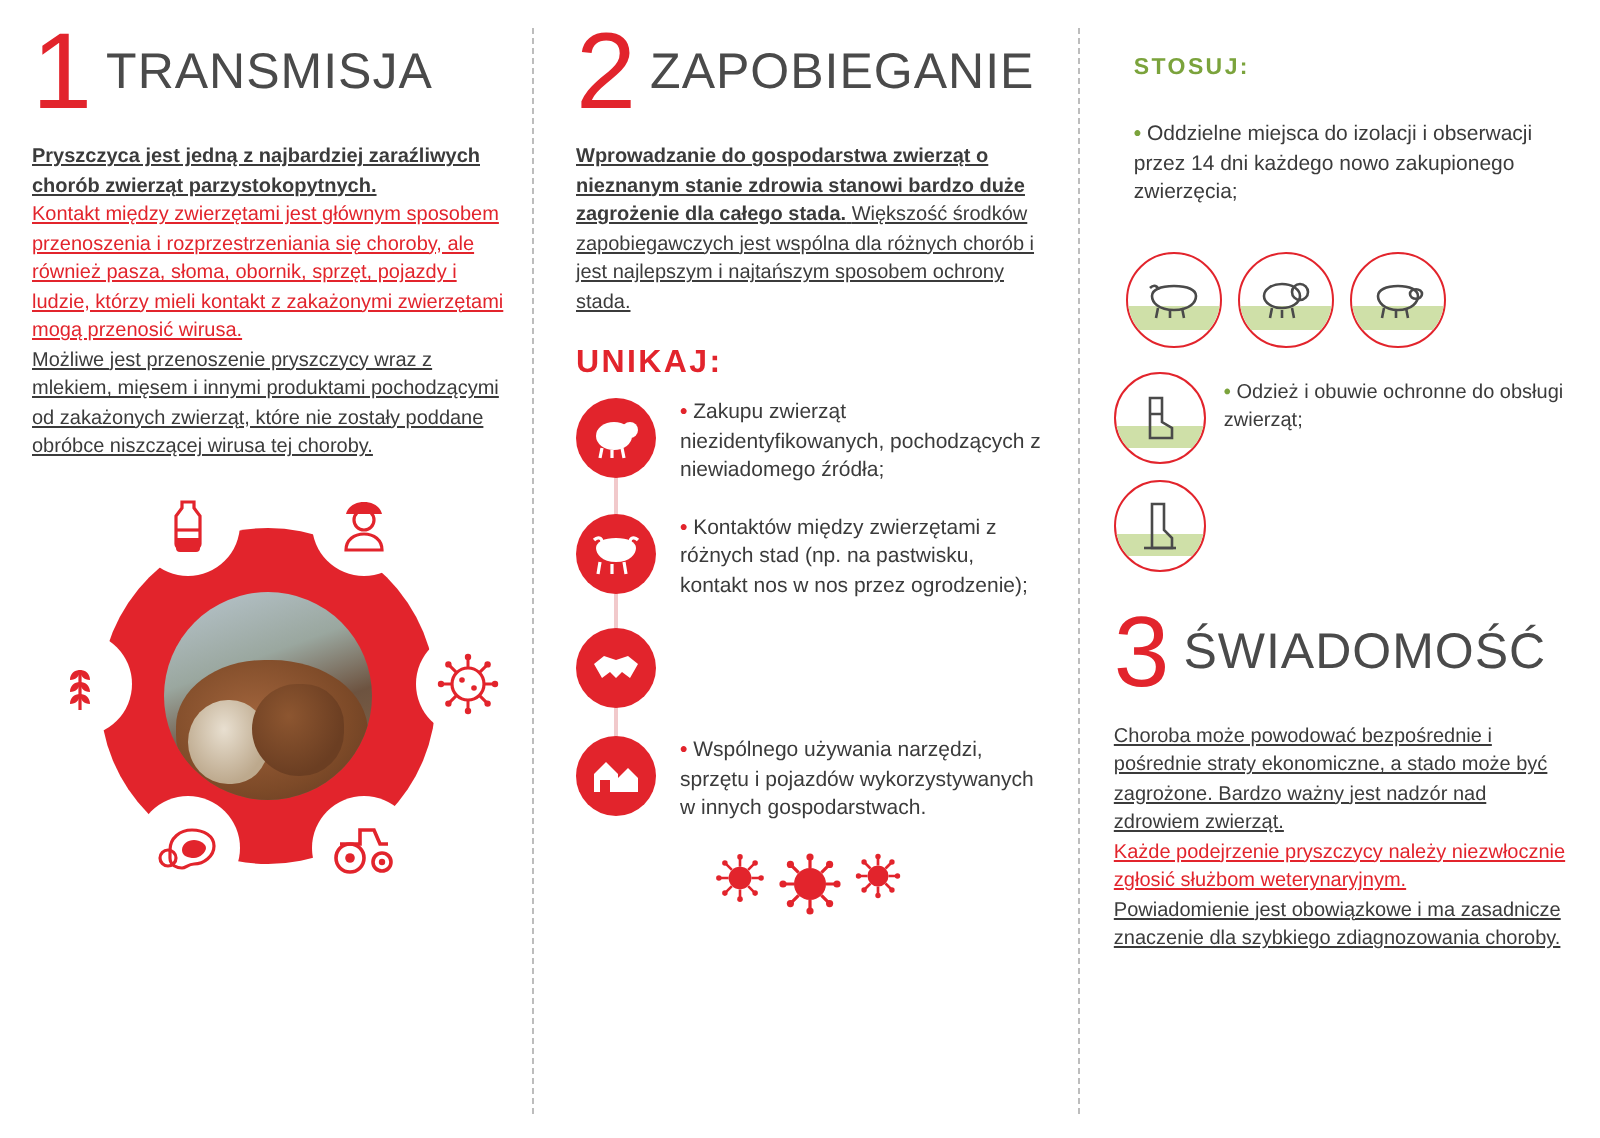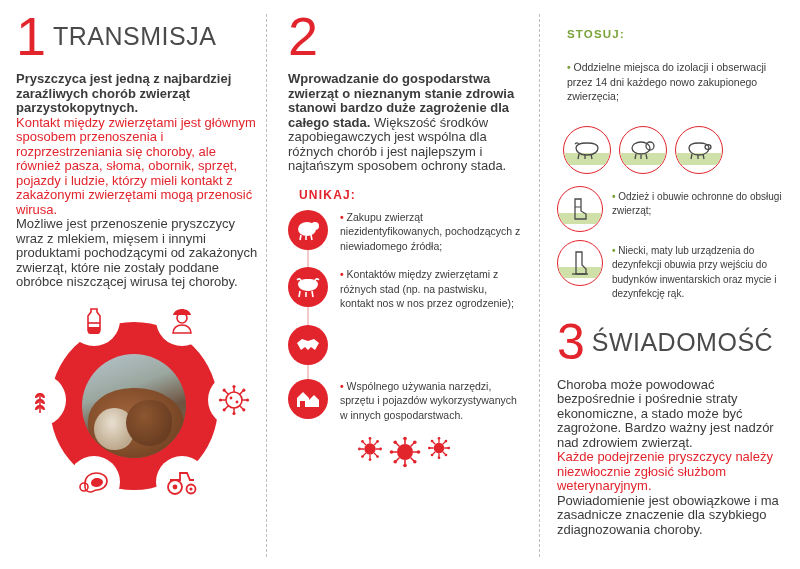--- a/index.html
+++ b/index.html
@@ -61,33 +61,34 @@
     line-height: 44px;
     letter-spacing: 0.5px;
     color: #4a4a4a;
     font-weight: 400;
     white-space: nowrap;
   }
   .head.small .num { font-size: 50px; }
 
   
   p.body {
-    font-size: 13px;
+    font-size: 10px;
     line-height: 14.5px;
     margin: 0 0 0 0;
+    text-decoration: underline;
   }
   .bold { font-weight: bold; color: #3b3b3b; }
   .red { color: #e2242c; }
 
   .label-red {
     color: #e2242c;
-    font-size: 12px;
+    font-size: 16px;
     letter-spacing: 1.2px;
     font-weight: bold;
-    margin: 14px 0 8px 11px;
+    margin: 14px 0 8px 0;
   }
 
   
   .rail {
     position: relative;
     padding-left: 52px;
   }
   .rail:before {
     content: "";
     position: absolute;
@@ -361,20 +362,21 @@
           <circle cx="25" cy="21" r="1.6" fill="#e2242c"></circle>
           <path d="M4 12h10V5h7l3 7h4" fill="none" stroke="#e2242c" stroke-width="1.8"></path>
         </svg>
       </div>
     </div>
   </div>
 
   <div class="col col2">
     <div class="head">
       <span class="num">2</span>
+      <span class="ttl">ZAPOBIEGANIE</span>
     </div>
 
     <p class="body">
       <span class="bold">Wprowadzanie do gospodarstwa zwierząt o nieznanym stanie zdrowia stanowi bardzo duże zagrożenie dla całego stada.</span>
       <span>Większość środków zapobiegawczych jest wspólna dla różnych chorób i jest najlepszym i najtańszym sposobem ochrony stada.</span>
     </p>
 
     <div class="label-red">UNIKAJ:</div>
 
     <div class="rail">
@@ -518,21 +520,20 @@
     </div>
 
     <div class="gear-row">
       <div class="gear-ic">
         <div class="band"></div>
         <svg width="24" height="26" viewBox="0 0 24 26" style="position:relative">
           <path d="M8 2h6v13l4 4v5H8z" fill="none" stroke="#4a4a4a" stroke-width="1.3"></path>
           <path d="M4 24h16" stroke="#4a4a4a" stroke-width="1.3"></path>
         </svg>
       </div>
-      <div class="gear-txt">Niecki, maty lub urządzenia do dezynfekcji obuwia przy wejściu do budynków inwentarskich oraz mycie i dezynfekcję rąk.</div>
     </div>
 
     <div class="head small" style="margin-top:18px;">
       <span class="num">3</span>
       <span class="ttl">ŚWIADOMOŚĆ</span>
     </div>
 
     <p class="body">Choroba może powodować bezpośrednie i pośrednie straty ekonomiczne, a stado może być zagrożone. Bardzo ważny jest nadzór nad zdrowiem zwierząt.</p>
     <p class="body red">Każde podejrzenie pryszczycy należy niezwłocznie zgłosić służbom weterynaryjnym.</p>
     <p class="body">Powiadomienie jest obowiązkowe i ma zasadnicze znaczenie dla szybkiego zdiagnozowania choroby.</p>

